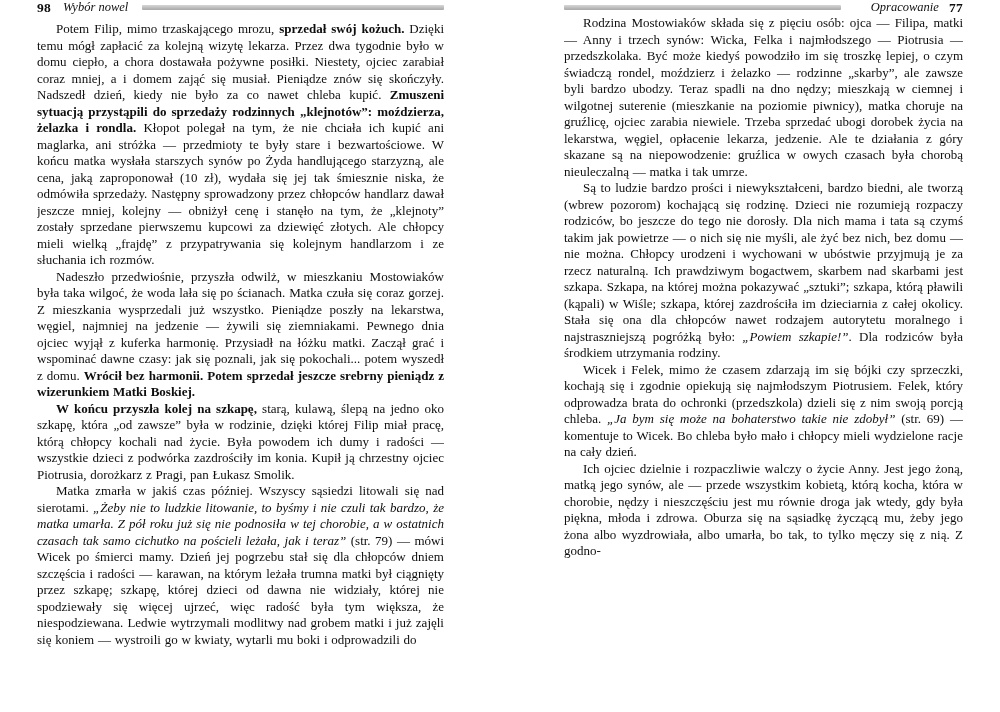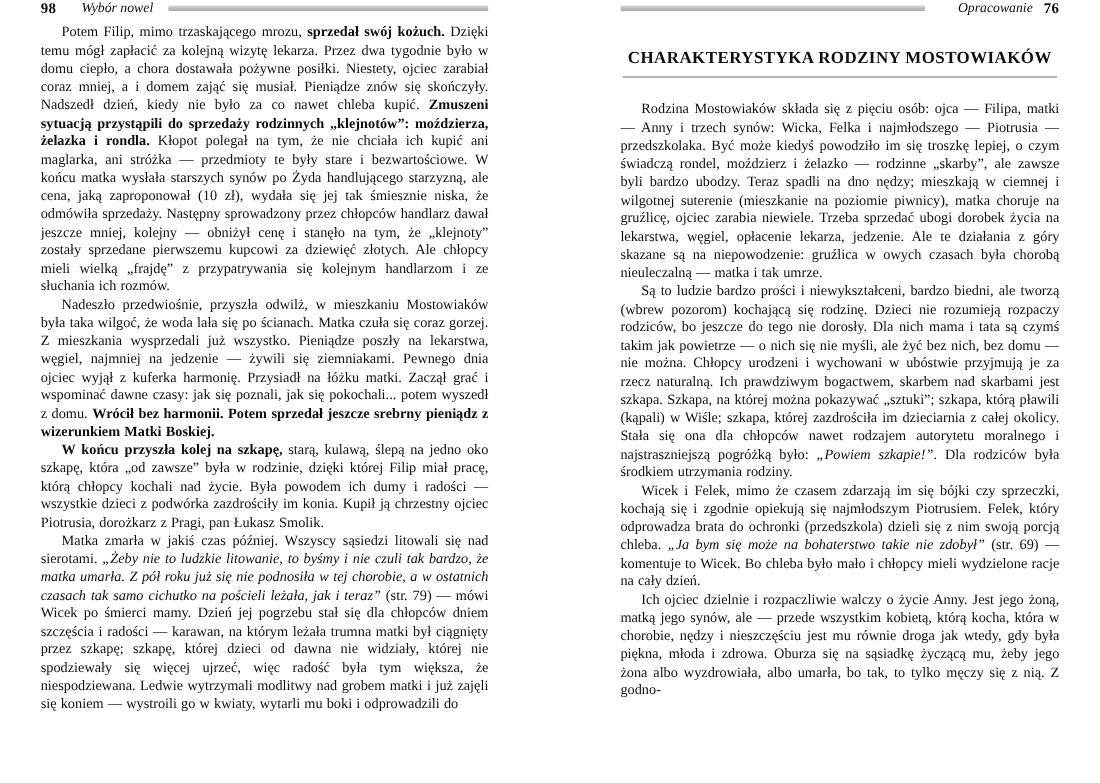--- a/index.html
+++ b/index.html
@@ -19,21 +19,21 @@
   .page-left  { left: 37px;  width: 407px; }
   .page-right { left: 564px; width: 399px; }
 
   .pg-header {
     display: flex; align-items: center;
     height: 15px;
     white-space: nowrap;
   }
   .pg-num { font-weight: bold; font-size: 13.5px; letter-spacing: 0.3px; }
   .pg-title { font-style: italic; font-size: 12.5px; }
-  .page-left .pg-title { margin-left: 23px; text-align: right; }
+  .page-left .pg-title { margin-left: 12px; text-align: right; }
   .page-right .pg-title { margin-right: 10px; text-align: right; }
   .hdr-rule {
     flex: 1; height: 5px;
     background: linear-gradient(to bottom, #d6d6d6, #a8a8a8);
     border-radius: 1px;
   }
   .page-left .hdr-rule { margin-left: 14px; max-width: 313px; }
   .page-right .hdr-rule { margin-right: 30px; max-width: 294px; }
 
   .page-body { margin-top: 6px; }
@@ -74,22 +74,21 @@
       <p class="para indent"><span>Nadeszło przedwiośnie, przyszła odwilż, w mieszkaniu Mostowiaków była taka wilgoć, że woda lała się po ścianach. Matka czuła się coraz gorzej. Z mieszkania wysprzedali już wszystko. Pieniądze poszły na lekarstwa, węgiel, najmniej na jedzenie — żywili się ziemniakami. Pewnego dnia ojciec wyjął z kuferka harmonię. Przysiadł na łóżku matki. Zaczął grać i wspominać dawne czasy: jak się poznali, jak się pokochali... potem wyszedł z domu. </span><span class="run-b">Wrócił bez harmonii. Potem sprzedał jeszcze srebrny pieniądz z wizerunkiem Matki Boskiej.</span></p>
       <p class="para indent"><span class="run-b">W końcu przyszła kolej na szkapę,</span><span> starą, kulawą, ślepą na jedno oko szkapę, która „od zawsze” była w rodzinie, dzięki której Filip miał pracę, którą chłopcy kochali nad życie. Była powodem ich dumy i radości — wszystkie dzieci z podwórka zazdrościły im konia. Kupił ją chrzestny ojciec Piotrusia, dorożkarz z Pragi, pan Łukasz Smolik.</span></p>
       <p class="para indent"><span>Matka zmarła w jakiś czas później. Wszyscy sąsiedzi litowali się nad sierotami. </span><span class="run-i">„Żeby nie to ludzkie litowanie, to byśmy i nie czuli tak bardzo, że matka umarła. Z pół roku już się nie podnosiła w tej chorobie, a w ostatnich czasach tak samo cichutko na pościeli leżała, jak i teraz”</span><span> (str. 79) — mówi Wicek po śmierci mamy. Dzień jej pogrzebu stał się dla chłopców dniem szczęścia i radości — karawan, na którym leżała trumna matki był ciągnięty przez szkapę; szkapę, której dzieci od dawna nie widziały, której nie spodziewały się więcej ujrzeć, więc radość była tym większa, że niespodziewana. Ledwie wytrzymali modlitwy nad grobem matki i już zajęli się koniem — wystroili go w kwiaty, wytarli mu boki i odprowadzili do</span></p>
     </div>
 </div>
 
 <div class="page page-right">
   <div class="pg-header">
     <span class="hdr-rule"></span>
     <span class="pg-title">Opracowanie</span>
-    <span class="pg-num">76</span>
+    <span class="pg-num">77</span>
   </div>
-  <div class="section-heading">CHARAKTERYSTYKA RODZINY MOSTOWIAKÓW</div>
   <div>
       <p class="para indent"><span>Rodzina Mostowiaków składa się z pięciu osób: ojca — Filipa, matki — Anny i trzech synów: Wicka, Felka i najmłodszego — Piotrusia — przedszkolaka. Być może kiedyś powodziło im się troszkę lepiej, o czym świadczą rondel, moździerz i żelazko — rodzinne „skarby”, ale zawsze byli bardzo ubodzy. Teraz spadli na dno nędzy; mieszkają w ciemnej i wilgotnej suterenie (mieszkanie na poziomie piwnicy), matka choruje na gruźlicę, ojciec zarabia niewiele. Trzeba sprzedać ubogi dorobek życia na lekarstwa, węgiel, opłacenie lekarza, jedzenie. Ale te działania z góry skazane są na niepowodzenie: gruźlica w owych czasach była chorobą nieuleczalną — matka i tak umrze.</span></p>
       <p class="para indent"><span>Są to ludzie bardzo prości i niewykształceni, bardzo biedni, ale tworzą (wbrew pozorom) kochającą się rodzinę. Dzieci nie rozumieją rozpaczy rodziców, bo jeszcze do tego nie dorosły. Dla nich mama i tata są czymś takim jak powietrze — o nich się nie myśli, ale żyć bez nich, bez domu — nie można. Chłopcy urodzeni i wychowani w ubóstwie przyjmują je za rzecz naturalną. Ich prawdziwym bogactwem, skarbem nad skarbami jest szkapa. Szkapa, na której można pokazywać „sztuki”; szkapa, którą pławili (kąpali) w Wiśle; szkapa, której zazdrościła im dzieciarnia z całej okolicy. Stała się ona dla chłopców nawet rodzajem autorytetu moralnego i najstraszniejszą pogróżką było: </span><span class="run-i">„Powiem szkapie!”</span><span>. Dla rodziców była środkiem utrzymania rodziny.</span></p>
       <p class="para indent"><span>Wicek i Felek, mimo że czasem zdarzają im się bójki czy sprzeczki, kochają się i zgodnie opiekują się najmłodszym Piotrusiem. Felek, który odprowadza brata do ochronki (przedszkola) dzieli się z nim swoją porcją chleba. </span><span class="run-i">„Ja bym się może na bohaterstwo takie nie zdobył”</span><span> (str. 69) — komentuje to Wicek. Bo chleba było mało i chłopcy mieli wydzielone racje na cały dzień.</span></p>
       <p class="para indent"><span>Ich ojciec dzielnie i rozpaczliwie walczy o życie Anny. Jest jego żoną, matką jego synów, ale — przede wszystkim kobietą, którą kocha, która w chorobie, nędzy i nieszczęściu jest mu równie droga jak wtedy, gdy była piękna, młoda i zdrowa. Oburza się na sąsiadkę życzącą mu, żeby jego żona albo wyzdrowiała, albo umarła, bo tak, to tylko męczy się z nią. Z godno-</span></p>
     </div>
 </div>
 
 </body></html>

